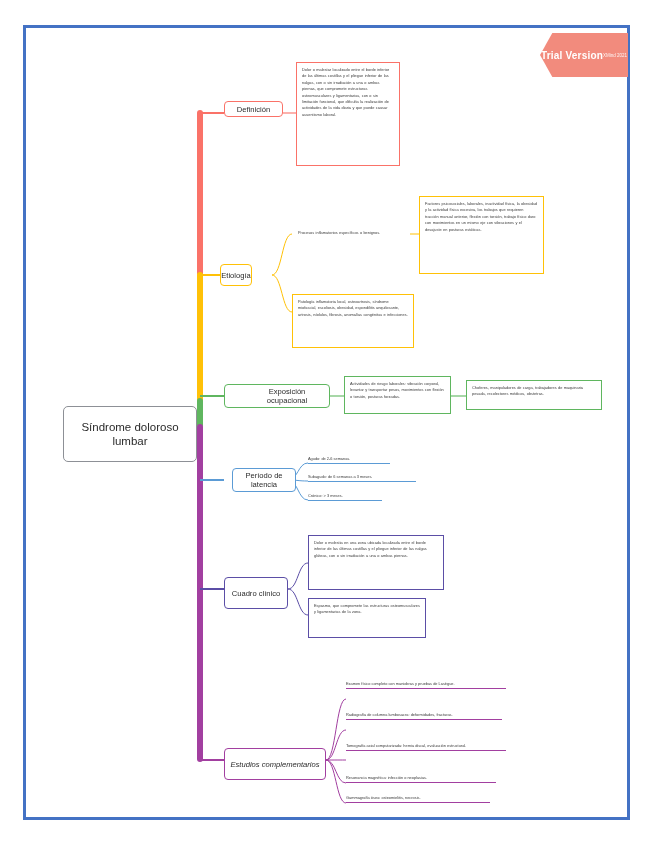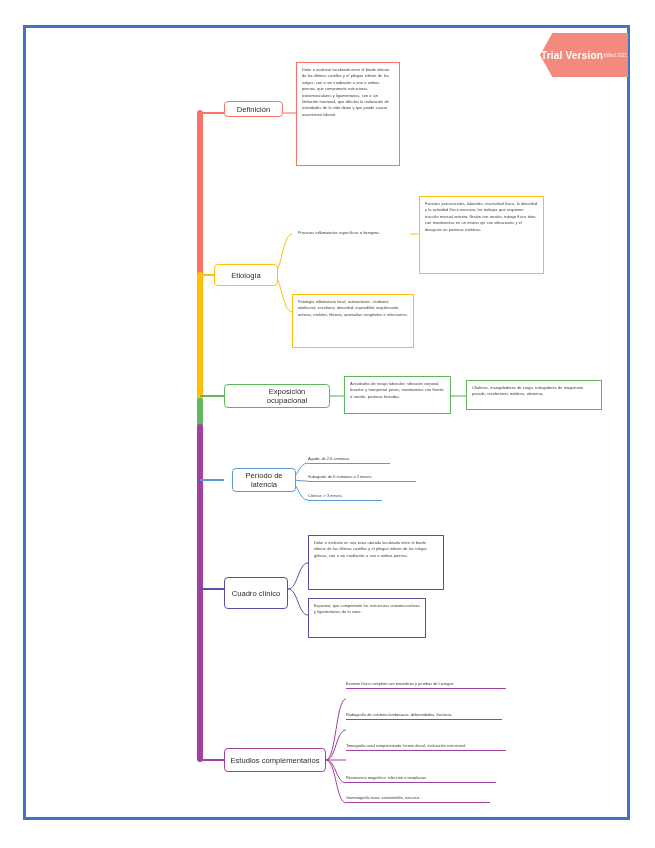--- a/index.html
+++ b/index.html
@@ -91,29 +91,32 @@
     <path d="M288,589 C298,589 298,615 308,615" stroke="#5B4EA6" stroke-width="1" fill="none"></path>
 
     <path d="M200,760 L224,760" stroke="#A23FA0" stroke-width="2" fill="none"></path>
     <path d="M326,760 C336,760 336,699 346,699" stroke="#A23FA0" stroke-width="1" fill="none"></path>
     <path d="M326,760 C336,760 336,730 346,730" stroke="#A23FA0" stroke-width="1" fill="none"></path>
     <path d="M326,760 C336,760 336,760 346,760" stroke="#A23FA0" stroke-width="1" fill="none"></path>
     <path d="M326,760 C336,760 336,783 346,783" stroke="#A23FA0" stroke-width="1" fill="none"></path>
     <path d="M326,760 C336,760 336,803 346,803" stroke="#A23FA0" stroke-width="1" fill="none"></path>
   </svg>
 
+  <div class="central">
+    <span>Síndrome doloroso lumbar</span>
+  </div>
 
   <div class="node" style="left:224px;top:101px;width:59px;height:16px;border-color:#FA7268;">
     <span>Definición</span>
   </div>
   <div class="leafbox" style="left:296px;top:62px;width:104px;height:104px;border-color:#FA7268;">
     <span>Dolor o malestar localizado entre el borde inferior de las últimas costillas y el pliegue inferior de las nalgas, con o sin irradiación a una o ambas piernas, que compromete estructuras osteomusculares y ligamentarias, con o sin limitación funcional, que dificulta la realización de actividades de la vida diaria y que puede causar ausentismo laboral.</span>
   </div>
 
-  <div class="node" style="left:214px;top:264px;width:64px;height:22px;border-color:#FFC107;">
+  <div class="node" style="left:220px;top:264px;width:32px;height:22px;border-color:#FFC107;">
     <span>Etiología</span>
   </div>
   <div class="leafbox" style="left:292px;top:225px;width:118px;height:18px;border-color:#FFC107;border-color:transparent;">
     <span>Procesos inflamatorios específicos o benignos.</span>
   </div>
   <div class="leafbox" style="left:419px;top:196px;width:125px;height:78px;border-color:#FFC107;">
     <span>Factores psicosociales, laborales, inactividad física, la obesidad y la actividad física excesiva, los trabajos que requieren tracción manual anterior, flexión con torsión, trabajo físico duro con movimientos en un mismo eje con vibraciones y el desajuste en posturas estáticas.</span>
   </div>
   <div class="leafbox" style="left:292px;top:294px;width:122px;height:54px;border-color:#FFC107;">
     <span>Patología inflamatoria local, osteoartrosis, síndrome miofascial, escoliosis, obesidad, espondilitis anquilosante, artrosis, nódulos, fibrosis, anomalías congénitas e infecciones.</span>
@@ -145,21 +148,21 @@
   <div class="node" style="left:224px;top:577px;width:64px;height:32px;border-color:#5B4EA6;">
     <span>Cuadro clínico</span>
   </div>
   <div class="leafbox" style="left:308px;top:535px;width:136px;height:55px;border-color:#5B4EA6;">
     <span>Dolor o molestia en una zona ubicada localizada entre el borde inferior de las últimas costillas y el pliegue inferior de las nalgas glúteas, con o sin irradiación a una o ambas piernas.</span>
   </div>
   <div class="leafbox" style="left:308px;top:598px;width:118px;height:40px;border-color:#5B4EA6;">
     <span>Espasmo, que compromete las estructuras osteomusculares y ligamentarias de la zona.</span>
   </div>
 
-  <div class="node" style="left:224px;top:748px;width:102px;height:24px;border-color:#A23FA0;">
+  <div class="node" style="left:224px;top:748px;width:102px;height:32px;border-color:#A23FA0;font-style:italic;">
     <span>Estudios complementarios</span>
   </div>
   <div class="leaftext" style="left:346px;top:681px;width:160px;border-bottom:1px solid #A23FA0;">
     <span>Examen físico completo con maniobras y pruebas de Lasègue.</span>
   </div>
   <div class="leaftext" style="left:346px;top:712px;width:156px;border-bottom:1px solid #A23FA0;">
     <span>Radiografía de columna lumbosacra: deformidades, fracturas.</span>
   </div>
   <div class="leaftext" style="left:346px;top:743px;width:160px;border-bottom:1px solid #A23FA0;">
     <span>Tomografía axial computarizada: hernia discal, evaluación estructural.</span>

